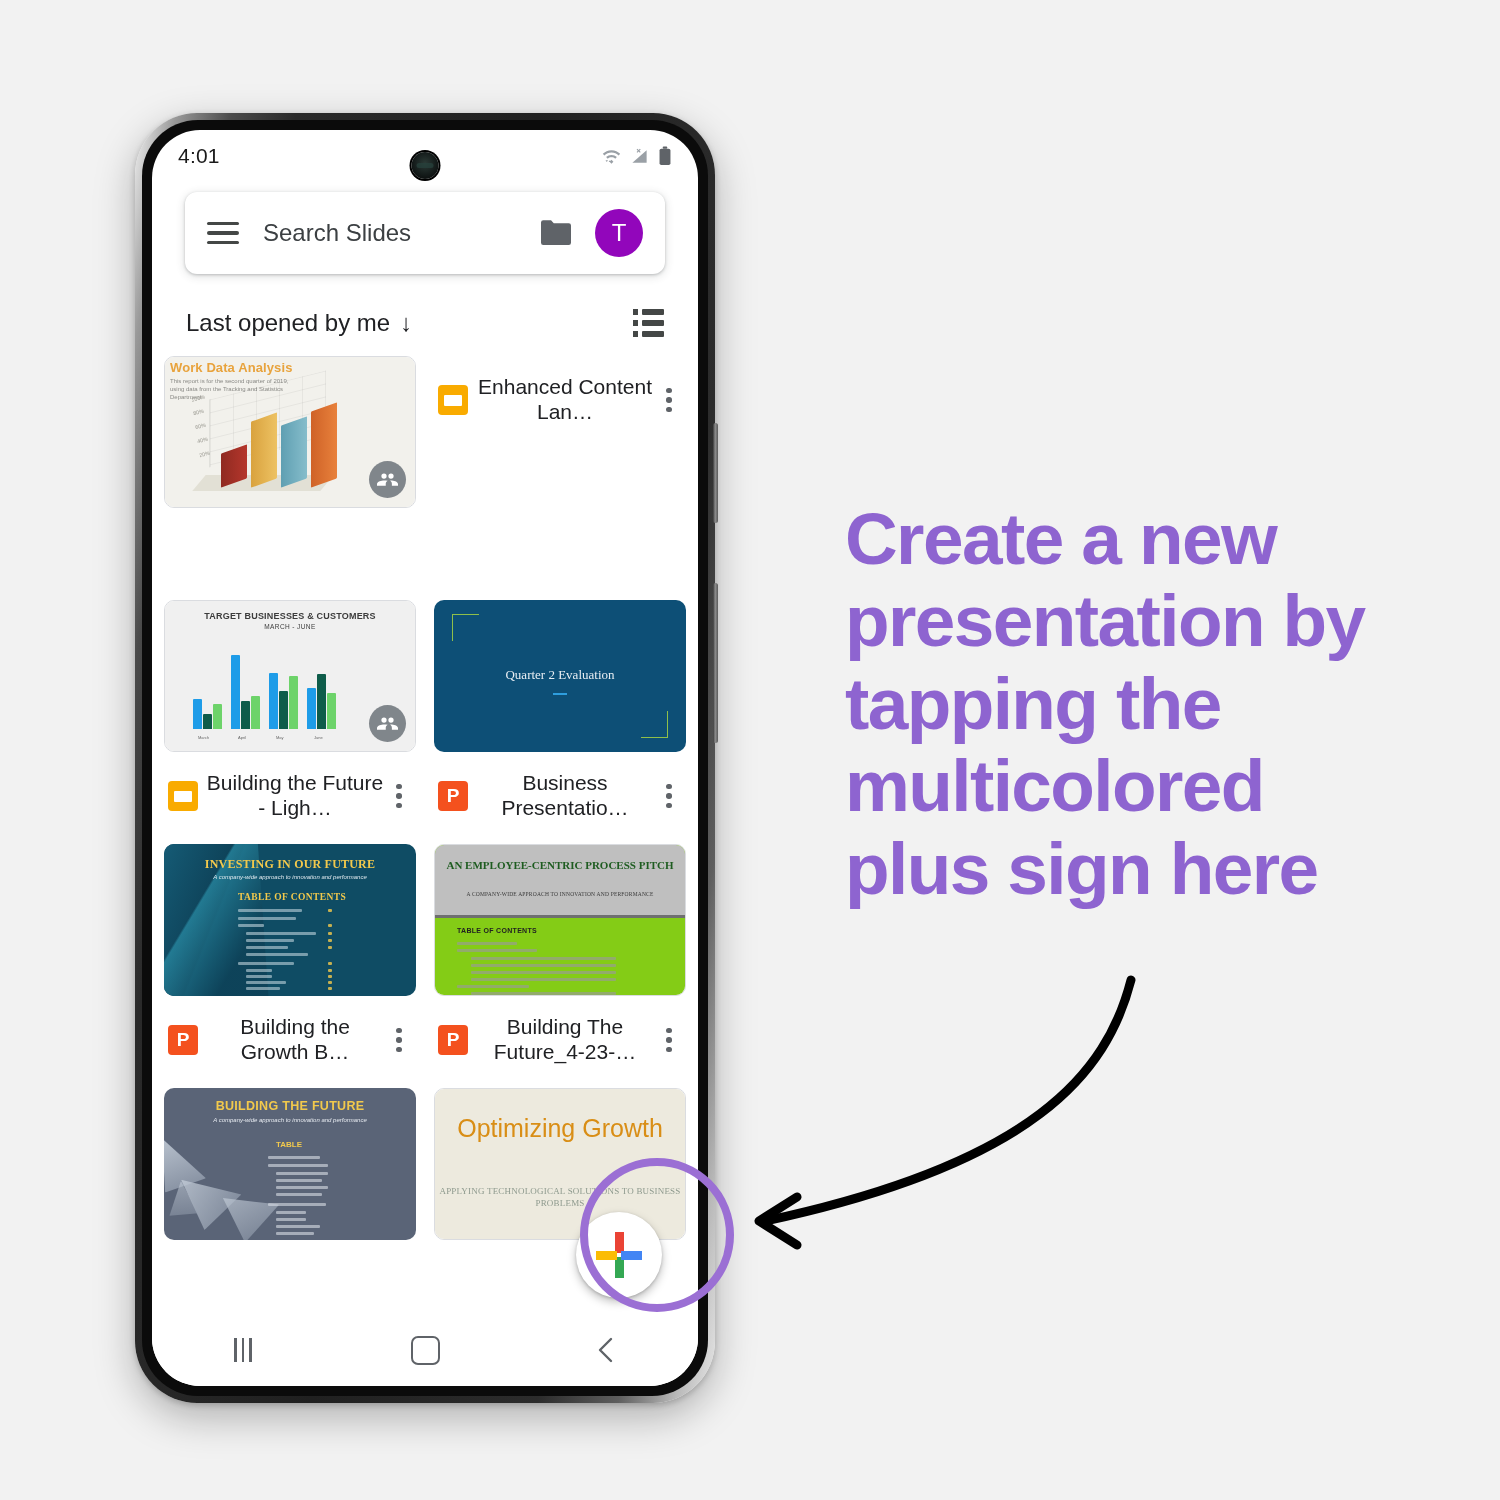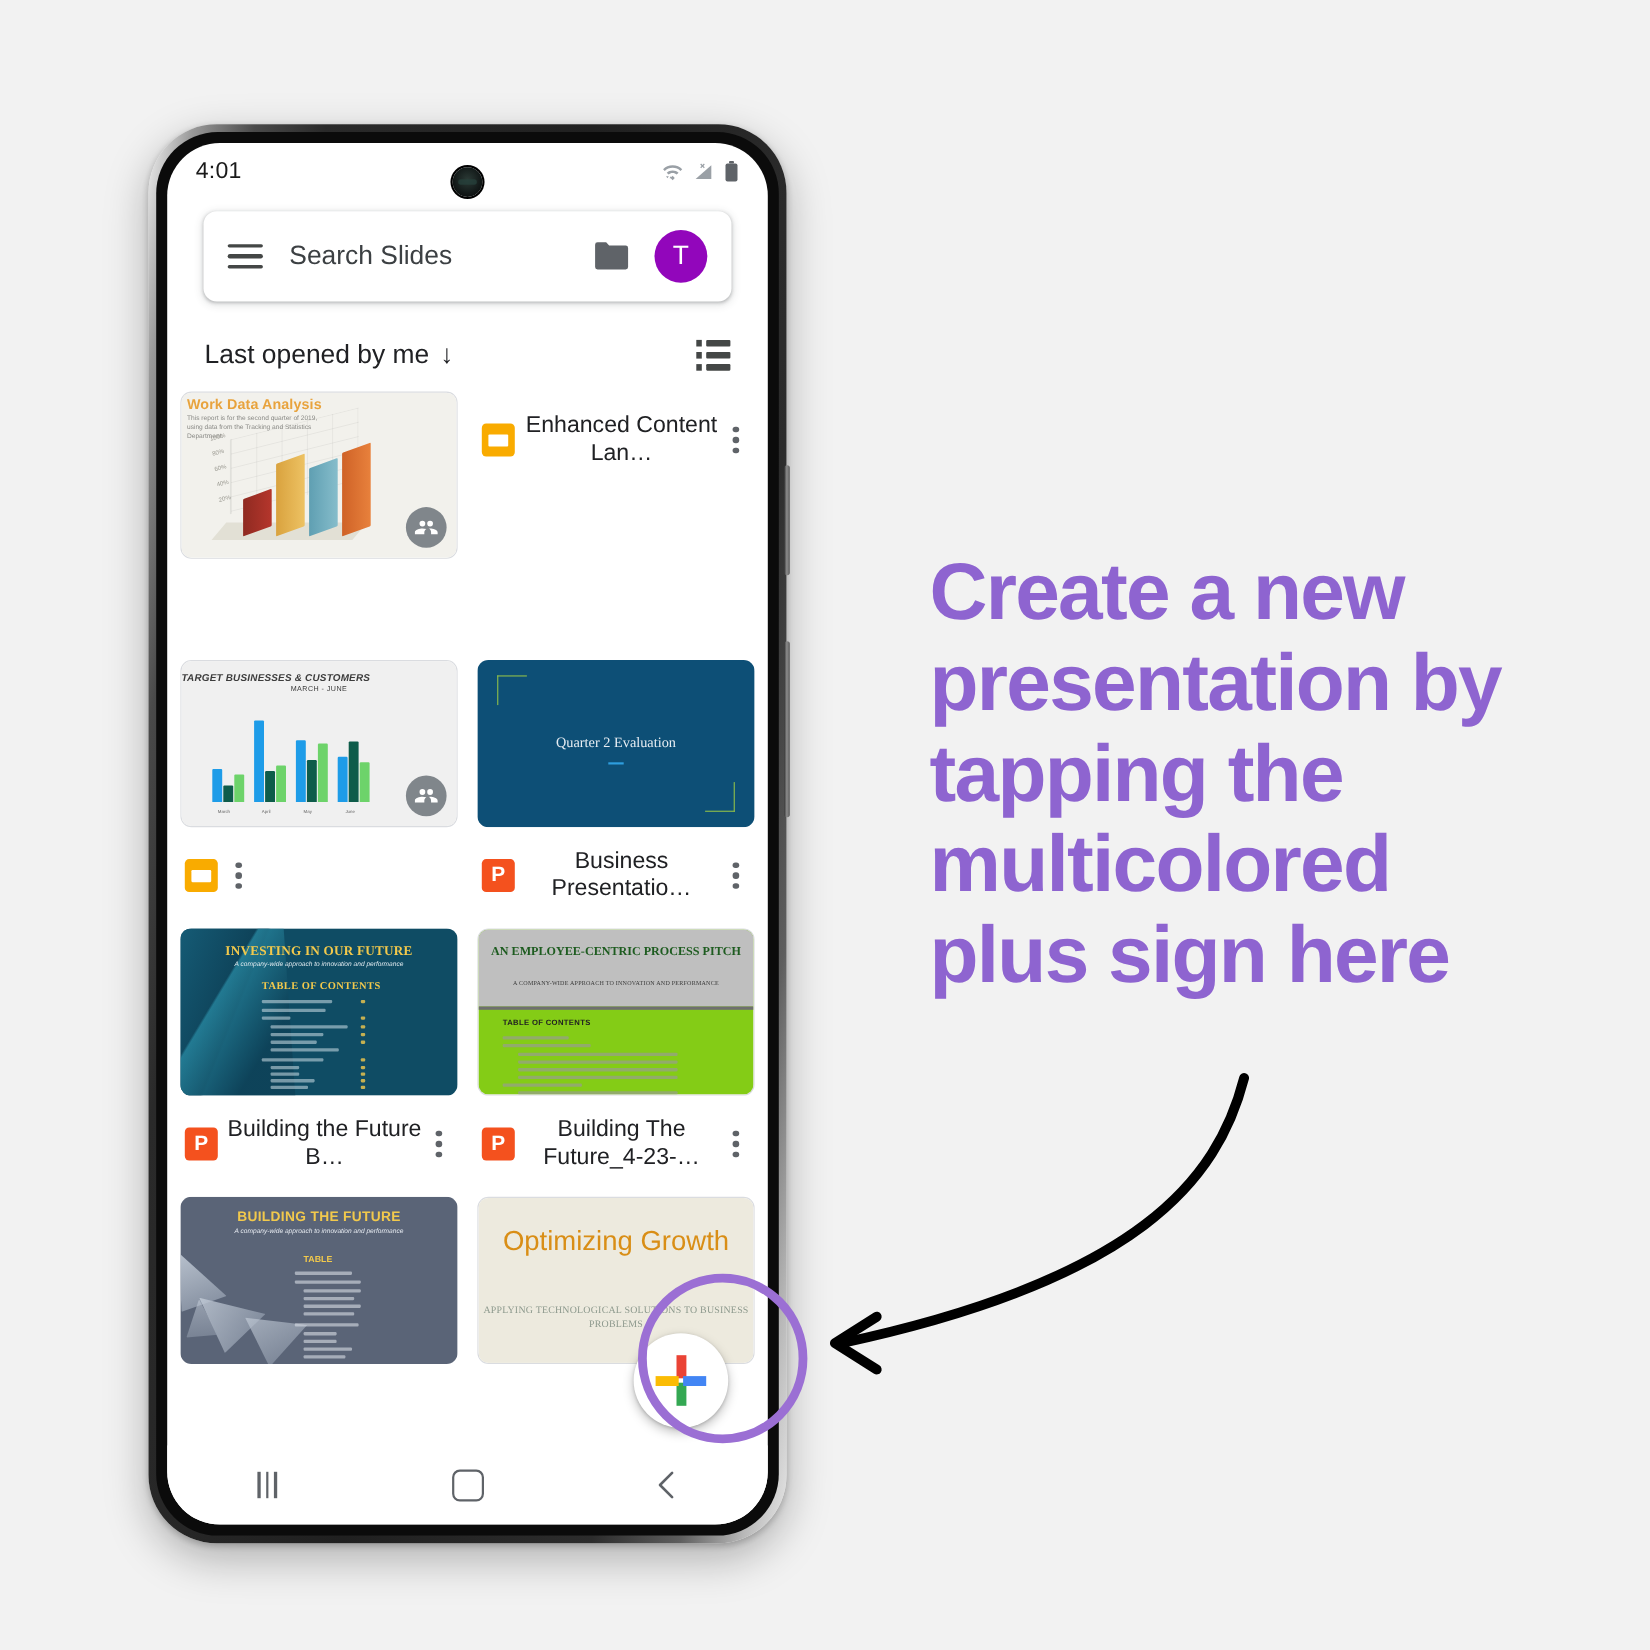--- a/index.html
+++ b/index.html
@@ -123,21 +123,21 @@
                linear-gradient(to bottom,rgba(0,0,0,.05) 1px,transparent 1px) repeat-y;
     background-size:23px 100%,100% 13px;transform:skewY(-14deg);border-left:1px solid rgba(0,0,0,.07);}
   .t-workdata .wd-ax{position:absolute;font-size:5.5px;color:#9b9a92;transform:rotate(-14deg);}
   .t-workdata .wd-bar{position:absolute;bottom:24px;width:26px;transform:skewY(-20deg);border-radius:1px;}
   .t-enhanced{background:#eceff1;width:100%;height:100%;position:relative;}
   .t-enhanced .en-rule{position:absolute;left:14px;top:26px;width:24px;height:3px;
     background:linear-gradient(90deg,#1aa8a0 50%,#ef6c33 50%);}
   .t-enhanced .en-title{position:absolute;left:14px;top:34px;width:120px;font-size:13px;font-weight:bold;color:#1a1a1a;line-height:1.25;}
   .t-enhanced .en-sub{position:absolute;left:14px;top:82px;font-size:6.5px;color:#5a5a5a;}
   .t-target{background:#f0f0f0;width:100%;height:100%;position:relative;}
-  .t-target .tg-title{position:absolute;left:0;right:0;top:10px;text-align:left;font-size:9px;font-weight:bold;color:#3c3c3c;letter-spacing:.2px;font-style:italic;}
+  .t-target .tg-title{position:absolute;left:0;right:0;top:10px;text-align:center;font-size:9px;font-weight:bold;color:#3c3c3c;letter-spacing:.2px;}
   .t-target .tg-sub{position:absolute;left:0;right:0;top:22px;text-align:center;font-size:6.5px;color:#3c3c3c;letter-spacing:.4px;}
   .t-target .tg-bar{position:absolute;bottom:22px;width:9px;border-radius:1px 1px 0 0;}
   .t-target .tg-lbl{position:absolute;bottom:11px;font-size:4px;color:#666;}
   .t-quarter{background:#0d4f76;width:100%;height:100%;position:relative;}
   .t-quarter .q-txt{position:absolute;left:0;right:0;top:44%;text-align:center;font-family:"Liberation Serif",serif;font-size:13px;color:#e8eef3;}
   .t-quarter .q-dash{position:absolute;left:50%;top:61%;transform:translateX(-50%);width:14px;height:2.5px;background:#2e9ede;}
   .t-quarter .q-corn{position:absolute;width:26px;height:26px;}
   .t-invest{width:100%;height:100%;position:relative;background:#0f4c64;overflow:hidden;}
   .t-invest .iv-swoosh{position:absolute;left:-40px;top:-20px;width:150px;height:200px;
     background:linear-gradient(120deg,#1b6f8c 0%,#0d3f55 55%,transparent 56%);transform:rotate(-8deg);}
@@ -334,20 +334,21 @@
           <div class="shared-badge">
             <svg width="21" height="21" viewBox="0 0 24 24">
                 <path d="M16 11a3 3 0 100-6 3 3 0 000 6zm-8 0a3 3 0 100-6 3 3 0 000 6zm0 2c-2.7 0-8 1.3-8 4v2h10v-2c0-1 .4-2.5 2.2-3.5C10.9 13.2 9.3 13 8 13zm8 0c-.3 0-.7 0-1.1.1 1.3.9 2.1 2.2 2.1 3.9v2h7v-2c0-2.7-5.3-4-8-4z" fill="#fff"></path>
               </svg>
           </div>
         </div>
         <div class="card-meta">
           <div class="filetype-icon slides">
               <span></span>
             </div>
+          <div class="card-title">Building the Future - Ligh…</div>
           <div class="overflow-dots">
               <i></i>
               <i></i>
               <i></i>
             </div>
         </div>
       </div>
 
       <div class="doc-card">
         <div class="thumb no-border">
@@ -396,21 +397,21 @@
             <div class="iv-line" style="left:82px;top:131px;width:26px;"></div>
             <div class="iv-num" style="left:164px;top:131px;"></div>
             <div class="iv-line" style="left:82px;top:137px;width:40px;"></div>
             <div class="iv-num" style="left:164px;top:137px;"></div>
             <div class="iv-line" style="left:82px;top:143px;width:34px;"></div>
             <div class="iv-num" style="left:164px;top:143px;"></div>
           </div>
         </div>
         <div class="card-meta">
           <div class="filetype-icon ppt">P</div>
-          <div class="card-title">Building the Future B…</div>
+          <div class="card-title">Building the Growth B…</div>
           <div class="overflow-dots">
               <i></i>
               <i></i>
               <i></i>
             </div>
         </div>
       </div>
 
       <div class="doc-card">
         <div class="thumb">

